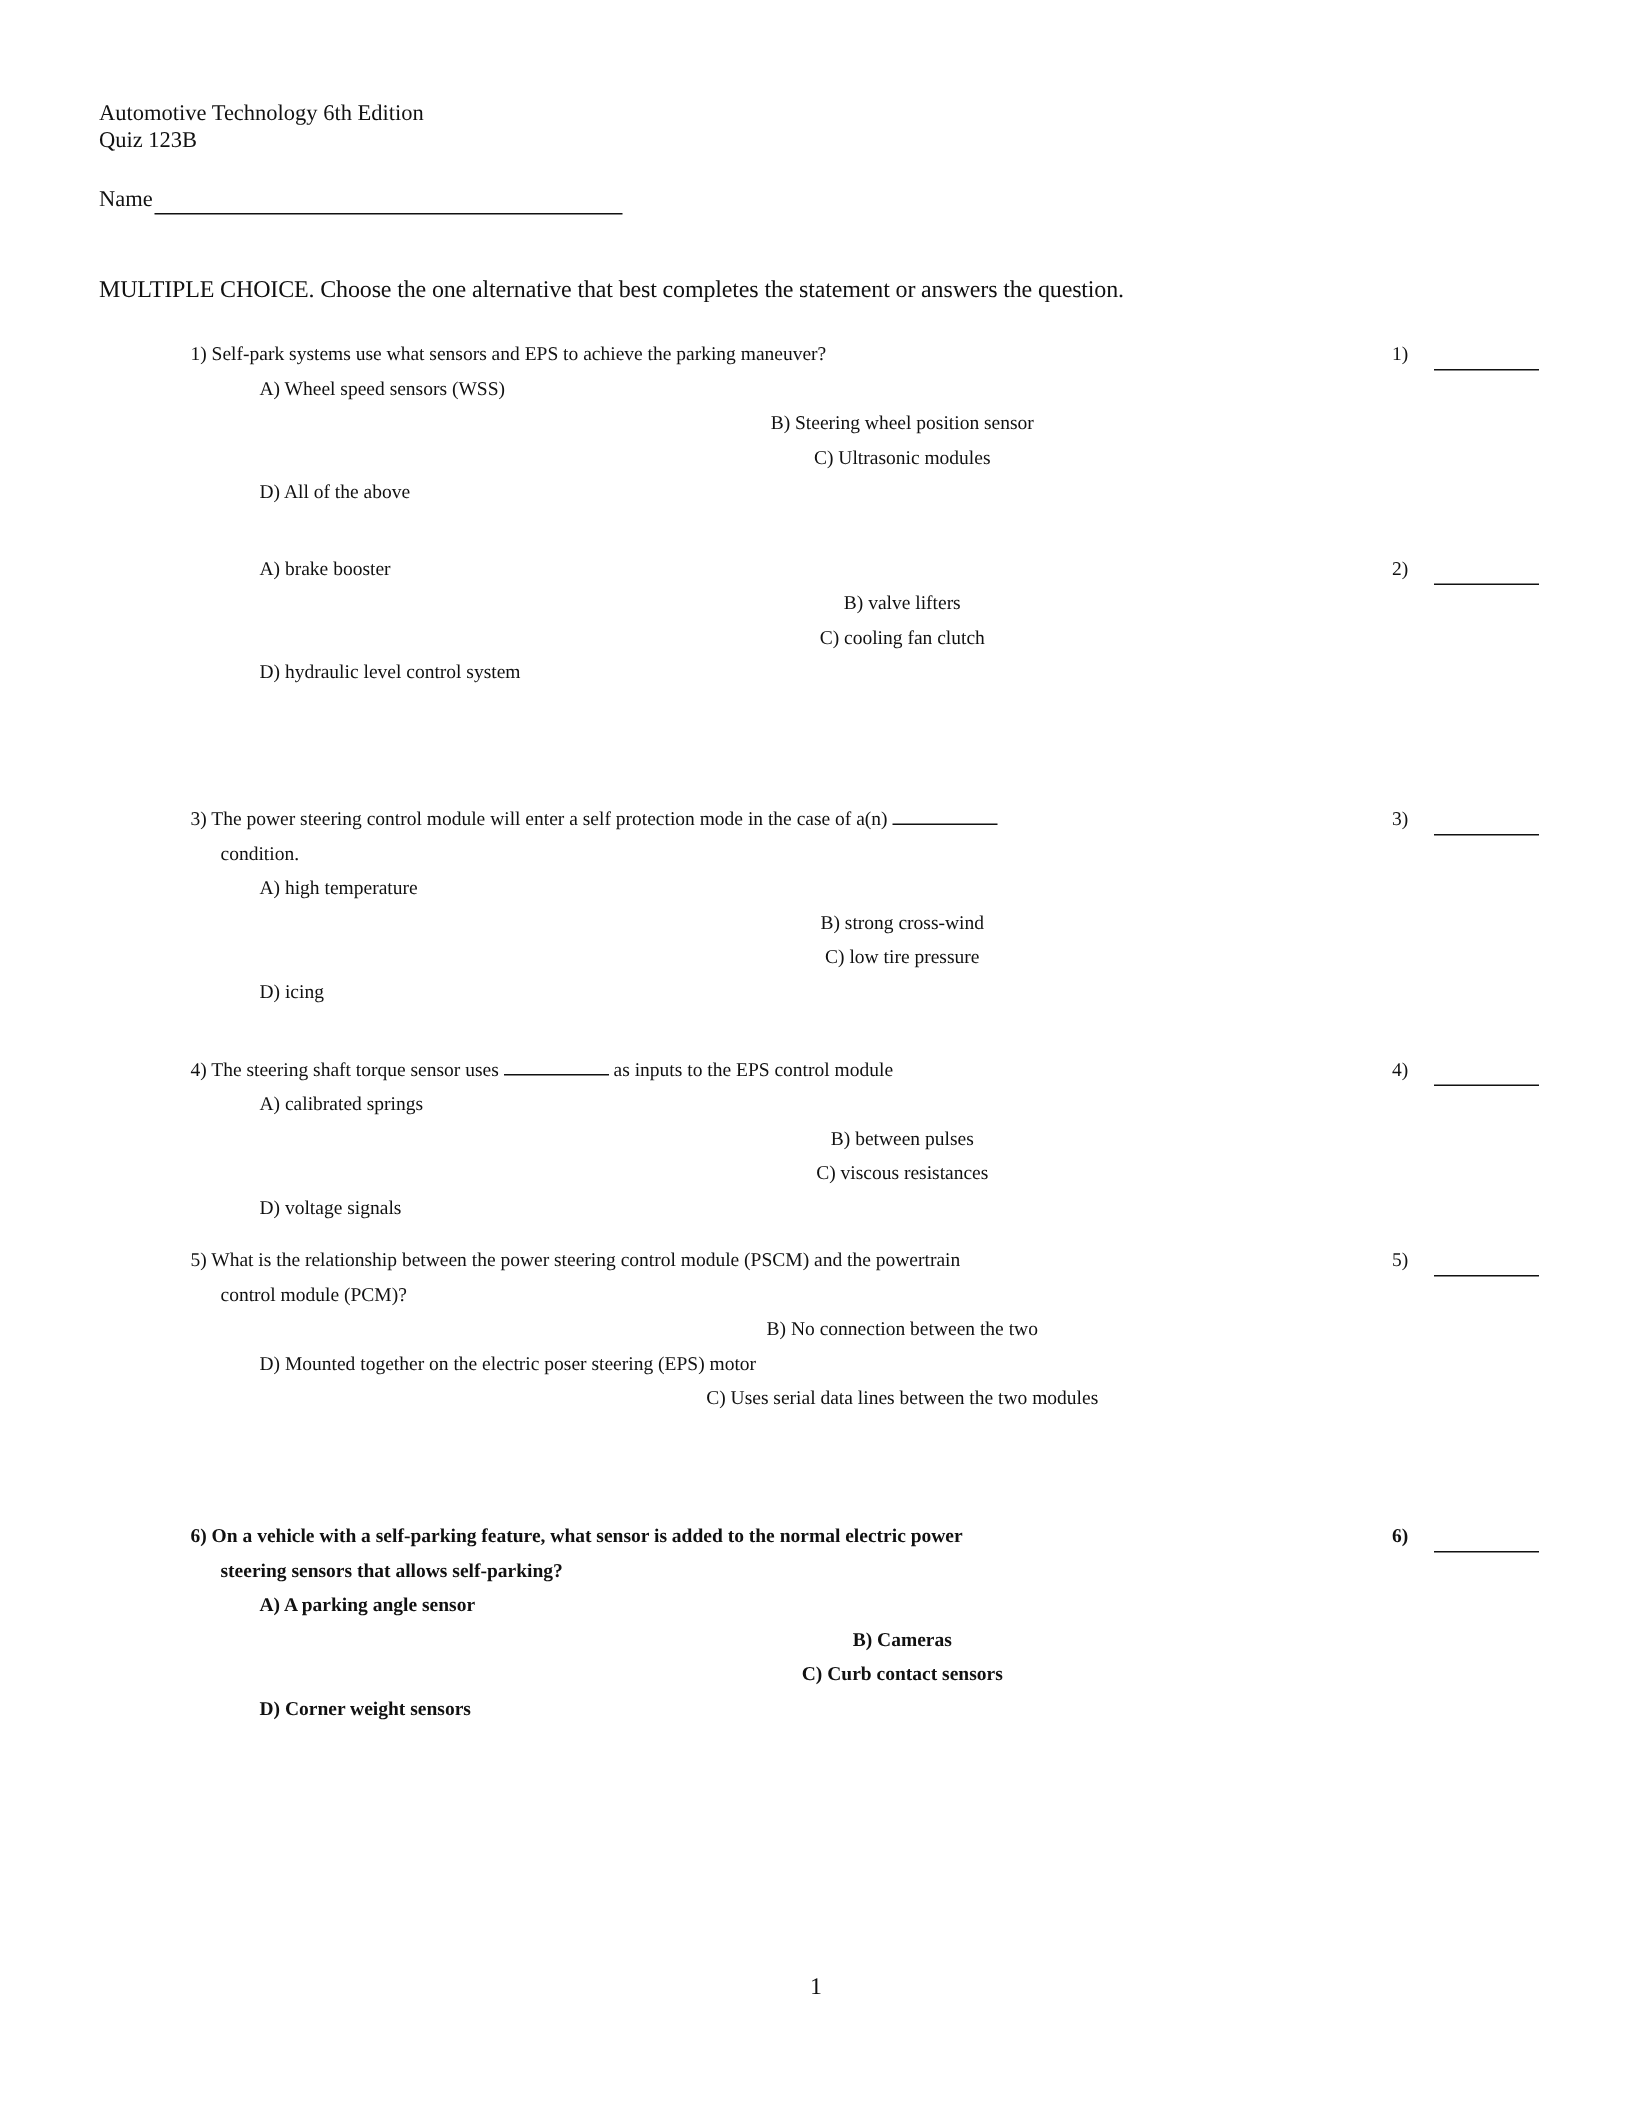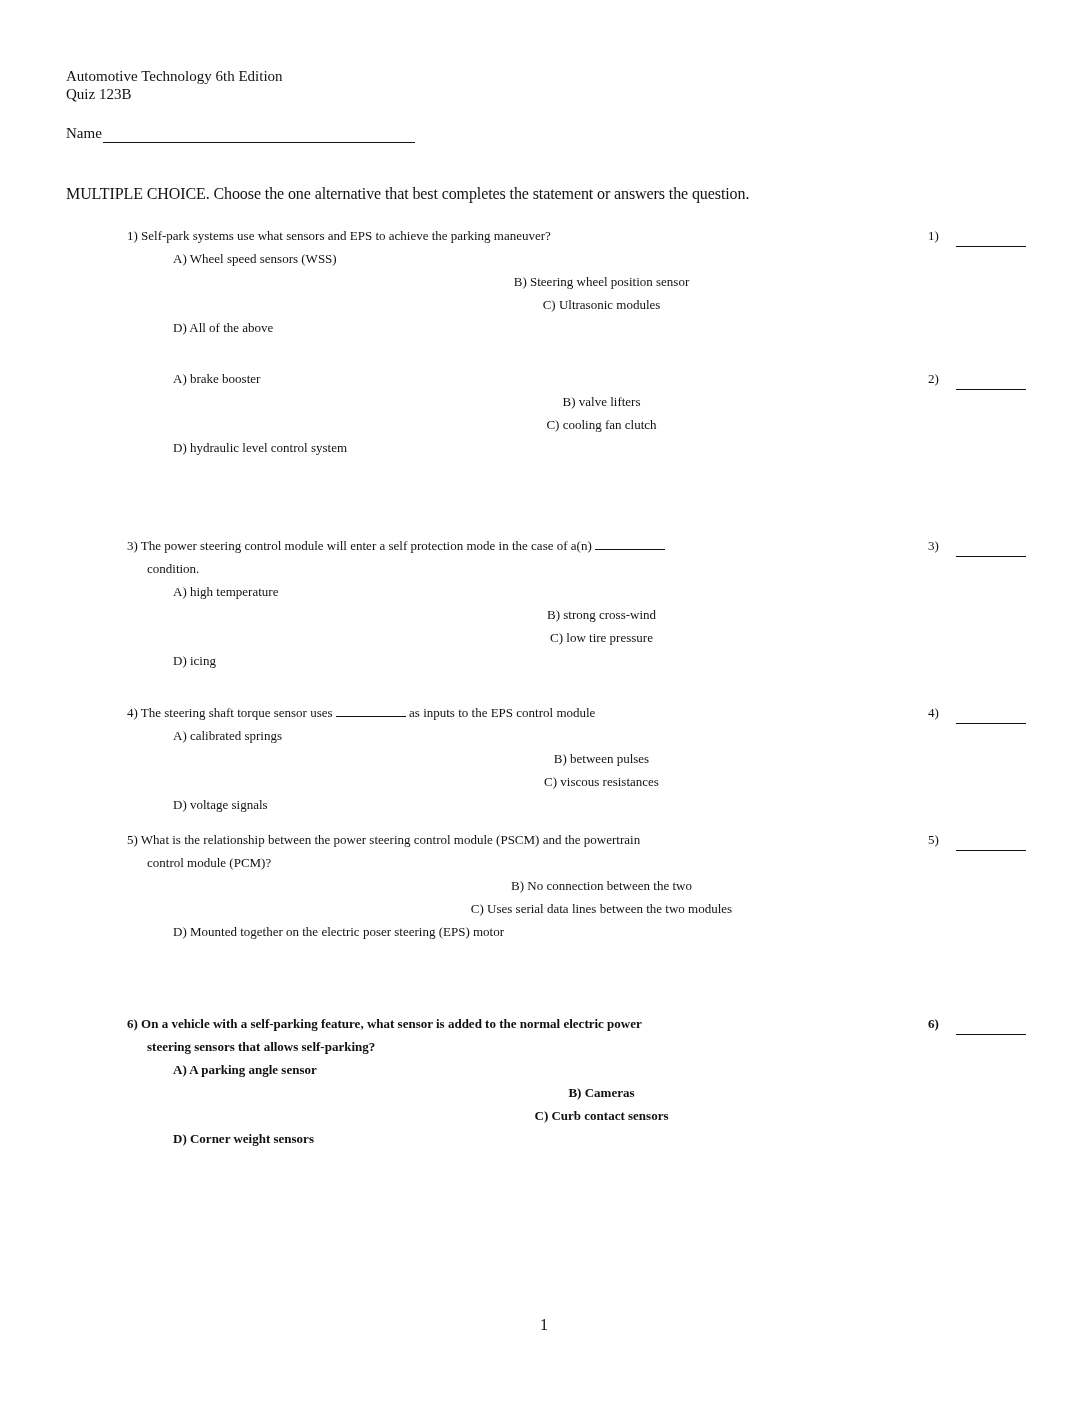--- a/index.html
+++ b/index.html
@@ -189,22 +189,22 @@
   <div class="q-stem">
     <span>5) What is the relationship between the power steering control module (PSCM) and the powertrain</span>
     <span class="cont">control module (PCM)?</span>
   </div>
   <div class="answer-slot">
     <span class="answer-num">5)</span>
     <span class="answer-line"></span>
   </div>
   <div class="options">
     <span class="option indent">B) No connection between the two</span>
+    <span class="option">D) Mounted together on the electric poser steering (EPS) motor</span>
     <span class="option indent">C) Uses serial data lines between the two modules</span>
-    <span class="option">D) Mounted together on the electric poser steering (EPS) motor</span>
   </div>
 </div>
 
 <div class="question" style="top:1012px;font-weight:bold;">
   <div class="q-stem">
     <span>6) On a vehicle with a self-parking feature, what sensor is added to the normal electric power</span>
     <span class="cont">steering sensors that allows self-parking?</span>
   </div>
   <div class="answer-slot">
     <span class="answer-num">6)</span>

